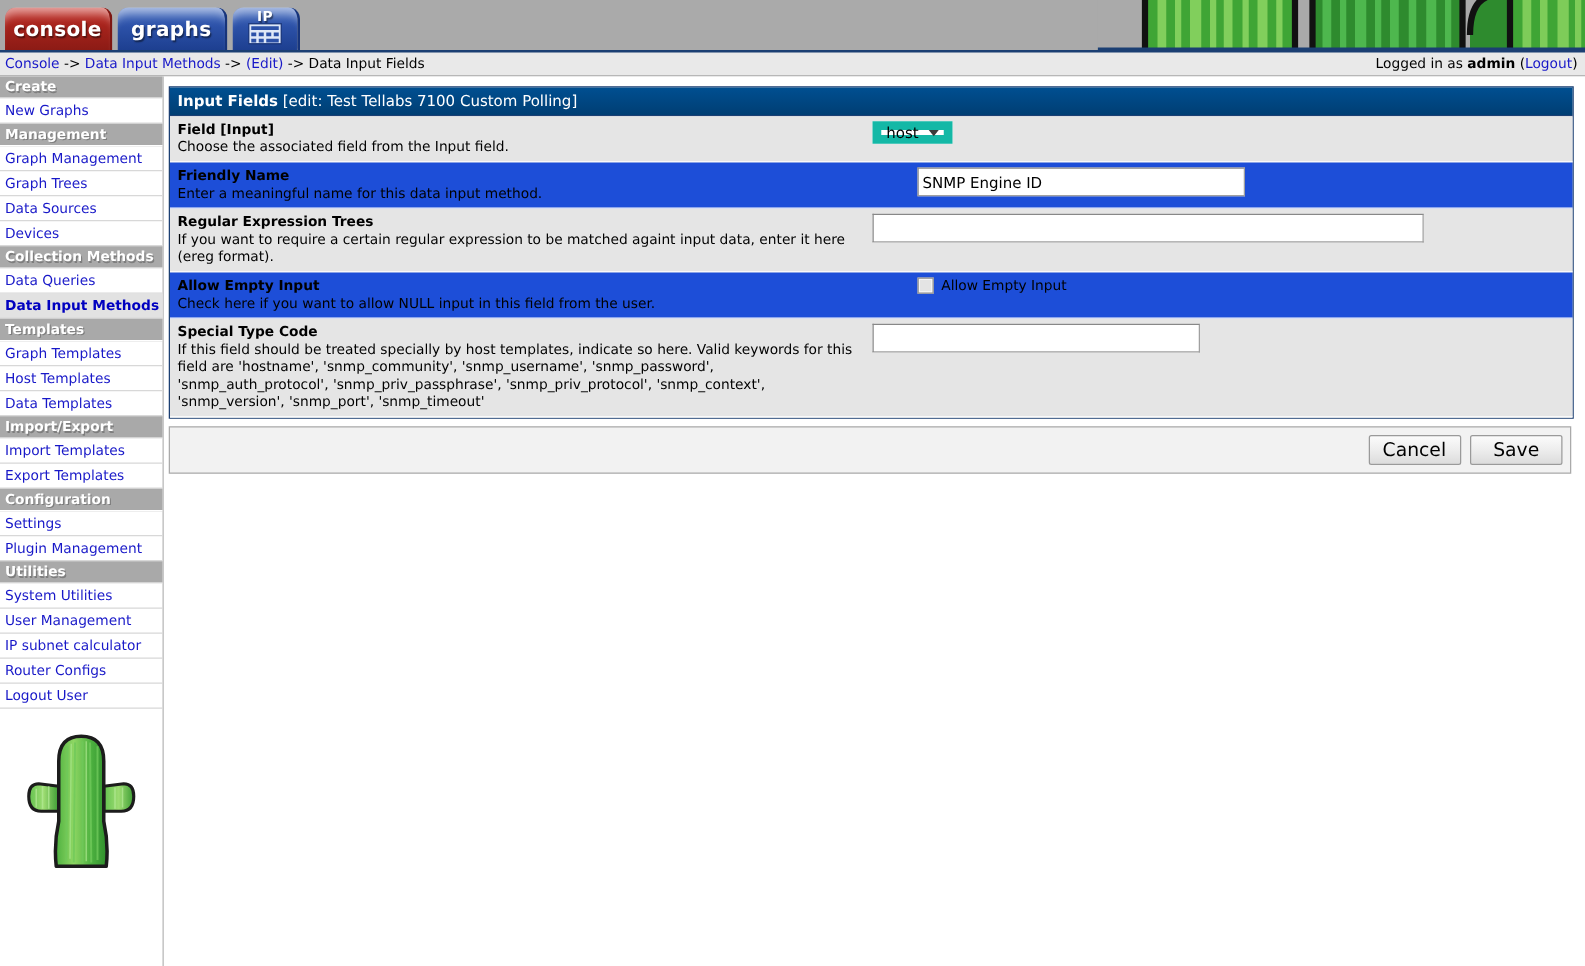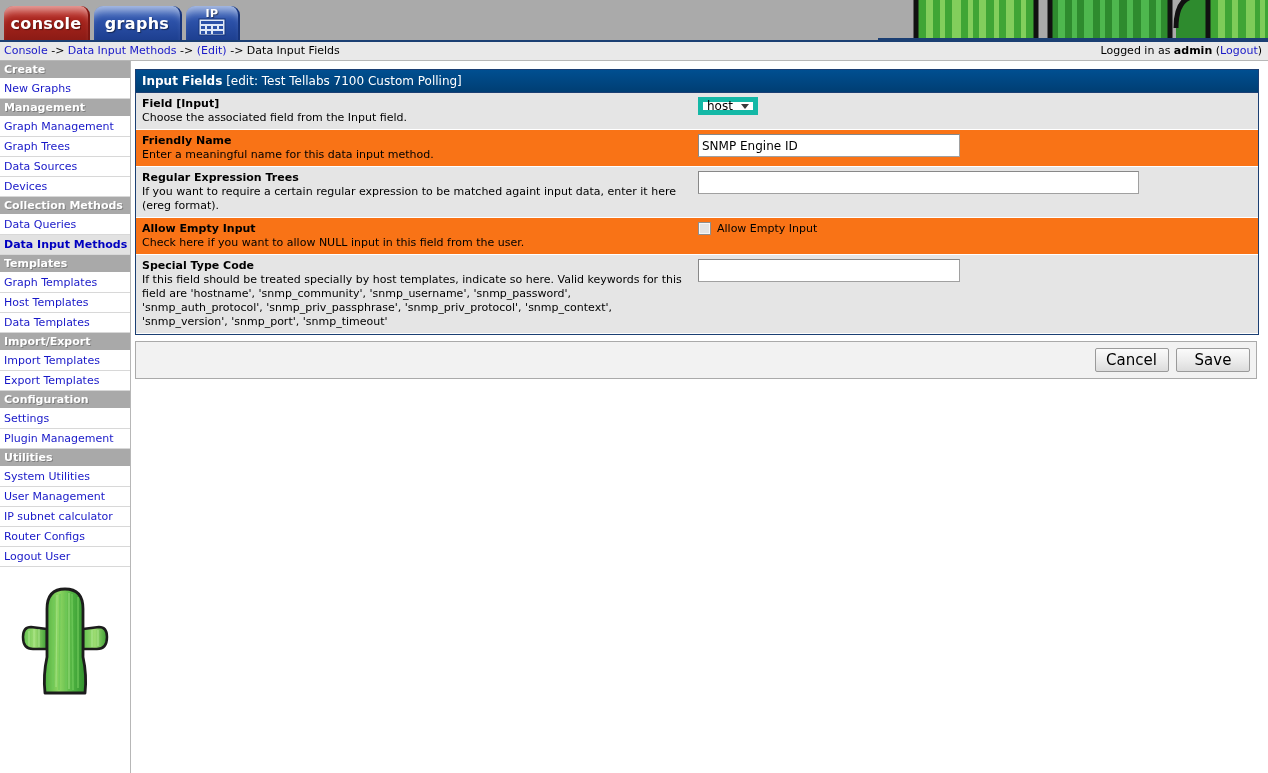--- a/index.html
+++ b/index.html
@@ -170,21 +170,21 @@
   .panel-title b { font-weight: bold; }
   .panel-title .sub { font-weight: normal; }
 
   .frow {
     display: flex;
     align-items: flex-start;
     border-bottom: 1px solid #ffffff;
     min-height: 26px;
   }
   .frow.odd  { background: #e5e5e5; }
-  .frow.even { background: #f97316; }
+  .frow.even { background: #1d4ed8; gap: 36px; }
   .fleft {
     width: 560px;
     flex: 0 0 560px;
     padding: 4px 6px 4px 6px;
     box-sizing: border-box;
   }
   .flabel { font-weight: bold; font-size: 11px; line-height: 14px; }
   .fdesc  { font-size: 11px; line-height: 14px; }
   .fright {
     flex: 1 1 auto;
@@ -194,21 +194,21 @@
 
   
   .sel {
     display: inline-flex;
     align-items: center;
     justify-content: flex-end;
     height: 18px;
     min-width: 48px;
     padding: 0 4px;
     background: #ffffff;
-    border: 5px solid #14b8a6;
+    border: 7px solid #14b8a6;
     font-size: 12px;
     color: #000;
     box-sizing: border-box;
   }
   .sel .caret {
     margin-left: 8px;
     width: 0; height: 0;
     border-left: 4px solid transparent;
     border-right: 4px solid transparent;
     border-top: 5px solid #3a3a3a;

